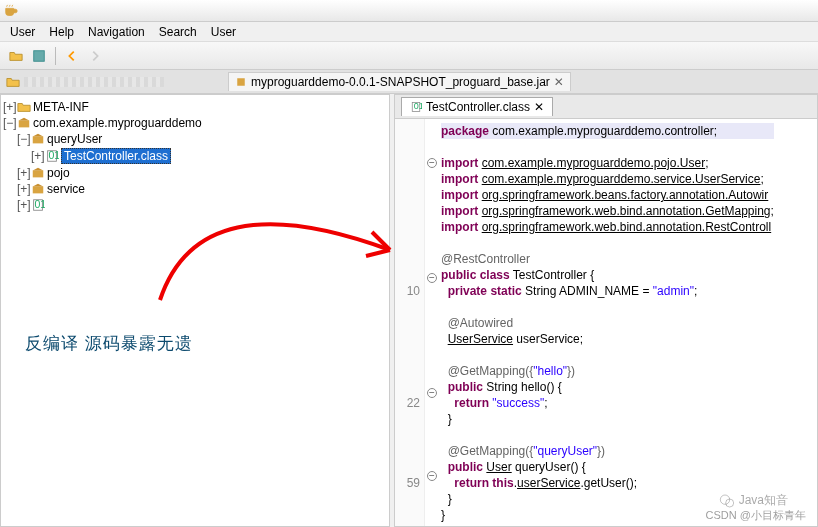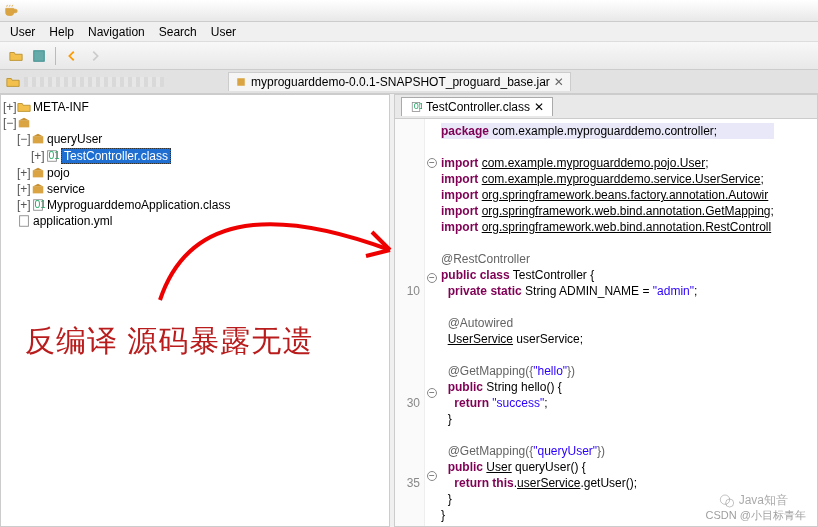--- a/index.html
+++ b/index.html
@@ -30,21 +30,21 @@
 .fold-col { width: 14px; padding-top: 4px; }
 .fold-mark { width: 10px; height: 10px; border: 1px solid #888; border-radius: 50%; margin: 3px auto; background: #fff; position: relative; }
 .fold-mark::before { content: "−"; position: absolute; top: -4px; left: 1px; font-size: 10px; color: #555; }
 .code-lines { padding: 4px 6px 0 2px; white-space: pre; }
 .k-pkg,.k-imp,.k-pub,.k-cls,.k-prv,.k-stat,.k-ret,.k-this { color: #7f0055; font-weight: bold; }
 .str { color: #2a00ff; }
 .ann { color: #646464; }
 .lnk { text-decoration: underline; color: #000; }
 .pkg-highlight { background: #e8e8f8; display: inline-block; width: 100%; }
 .red-arrow { position: absolute; left: 140px; top: 170px; pointer-events: none; }
-.red-text { position: absolute; left: 25px; top: 321px; color: #b91c1c; font-size: 30px; font-weight: 500; letter-spacing: 1px; pointer-events: none; }
+.red-text { position: absolute; left: 25px; top: 332px; color: #0c4a6e; font-size: 17px; font-weight: 500; letter-spacing: 1px; pointer-events: none; }
 .watermark1 { position: absolute; right: 30px; bottom: 18px; color: rgba(0,0,0,.35); font-size: 14px; display: flex; align-items: center; gap: 4px; pointer-events: none; }
 .watermark2 { position: absolute; right: 12px; bottom: 4px; color: rgba(0,0,0,.4); font-size: 11px; pointer-events: none; }
 .pkg-icon{fill:#d9a441}.folder-icon{fill:#f3c14b;stroke:#b8902e}
 </style>
 </head>
 <body>
 
 <div class="titlebar">
   <svg class="cup" viewBox="0 0 16 16">
       <path fill="currentColor" d="M2 5h9v5a3 3 0 01-3 3H5a3 3 0 01-3-3V5zm9 1h2a2 2 0 010 4h-2V6zM3 3c0-1 1-1 1-2M6 3c0-1 1-1 1-2M9 3c0-1 1-1 1-2" stroke="currentColor"></path>
@@ -109,20 +109,21 @@
           <path class="folder-icon" d="M1 4h5l1 2h8v7H1z"></path>
         </svg>
         <span class="label">META-INF</span>
       </div>
       <div class="tree-row ind0">
         <span class="toggle">[−]</span>
         <svg class="icon" viewBox="0 0 16 16">
           <rect x="2" y="5" width="12" height="8" class="pkg-icon"></rect>
           <path d="M2 5l6-3 6 3" fill="#c99030"></path>
         </svg>
+        <span class="label">com.example.myproguarddemo</span>
       </div>
       <div class="tree-row ind1">
         <span class="toggle">[−]</span>
         <svg class="icon" viewBox="0 0 16 16">
           <rect x="2" y="5" width="12" height="8" class="pkg-icon"></rect>
           <path d="M2 5l6-3 6 3" fill="#c99030"></path>
         </svg>
         <span class="label">queryUser</span>
       </div>
       <div class="tree-row ind2 selected">
@@ -148,28 +149,20 @@
           <path d="M2 5l6-3 6 3" fill="#c99030"></path>
         </svg>
         <span class="label">service</span>
       </div>
       <div class="tree-row ind1">
         <span class="toggle">[+]</span>
         <svg class="icon" viewBox="0 0 16 16">
           <rect x="3" y="2" width="10" height="12" fill="#fff" stroke="#888"></rect>
           <text x="4" y="11" font-size="6" fill="#2a6">010</text>
         </svg>
-        <span class="label">MyproguarddemoApplication.class</span>
-      </div>
-      <div class="tree-row ind0">
-        <span class="toggle"></span>
-        <svg class="icon" viewBox="0 0 16 16">
-          <rect x="3" y="2" width="10" height="12" fill="#fff" stroke="#888"></rect>
-        </svg>
-        <span class="label">application.yml</span>
       </div>
     </div>
 
   <div class="code-pane">
     <div class="code-tab-bar">
       <div class="code-tab">
         <svg width="12" height="12" viewBox="0 0 16 16">
             <rect x="3" y="2" width="10" height="12" fill="#fff" stroke="#888"></rect>
             <text x="5" y="11" font-size="7" fill="#2a6">010</text>
           </svg>
@@ -189,26 +182,26 @@
           <div style="height:16px"></div>
           <div style="height:16px"></div>
           <div style="height:16px"></div>
           <div style="height:16px">10</div>
           <div style="height:16px"></div>
           <div style="height:16px"></div>
           <div style="height:16px"></div>
           <div style="height:16px"></div>
           <div style="height:16px"></div>
           <div style="height:16px"></div>
-          <div style="height:16px">30</div>
-          <div style="height:16px"></div>
-          <div style="height:16px"></div>
-          <div style="height:16px"></div>
-          <div style="height:16px"></div>
-          <div style="height:16px">35</div>
+          <div style="height:16px">22</div>
+          <div style="height:16px"></div>
+          <div style="height:16px"></div>
+          <div style="height:16px"></div>
+          <div style="height:16px"></div>
+          <div style="height:16px">59</div>
           <div style="height:16px"></div>
           <div style="height:16px"></div>
         </div>
       <div class="fold-col" id="foldcol">
           <div style="height:16px"></div>
           <div style="height:16px"></div>
           <div style="height:16px">
             <div class="fold-mark"></div>
           </div>
           <div style="height:16px"></div>

